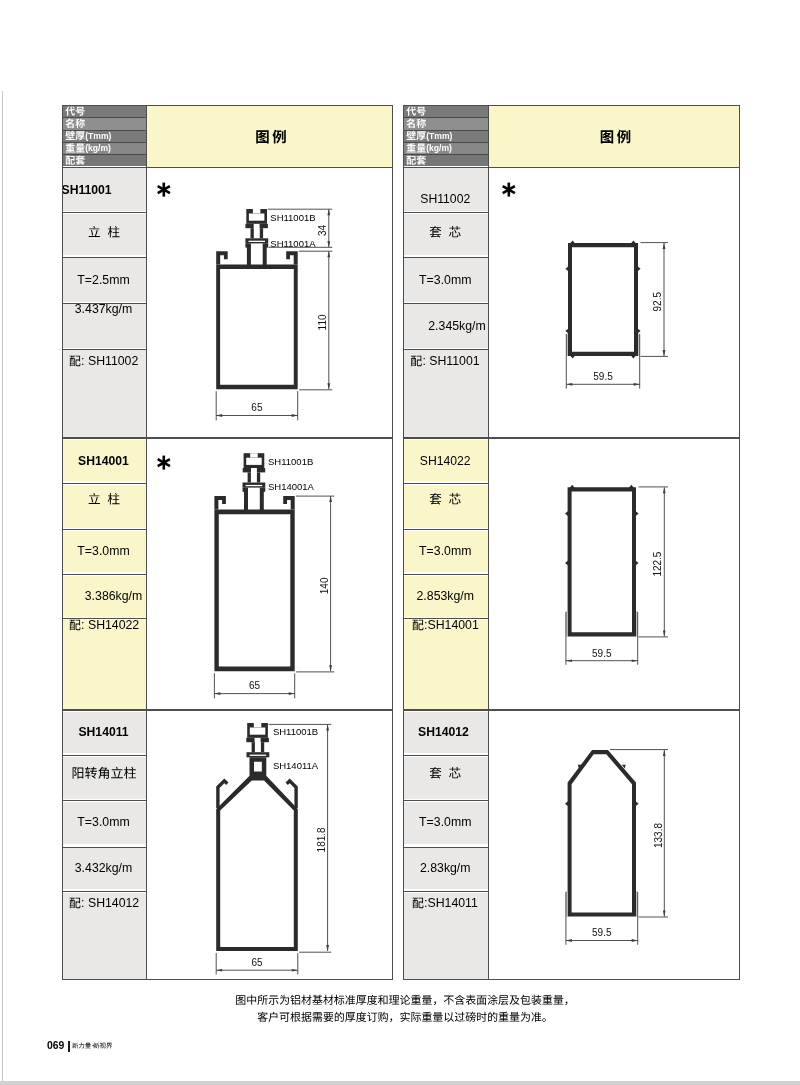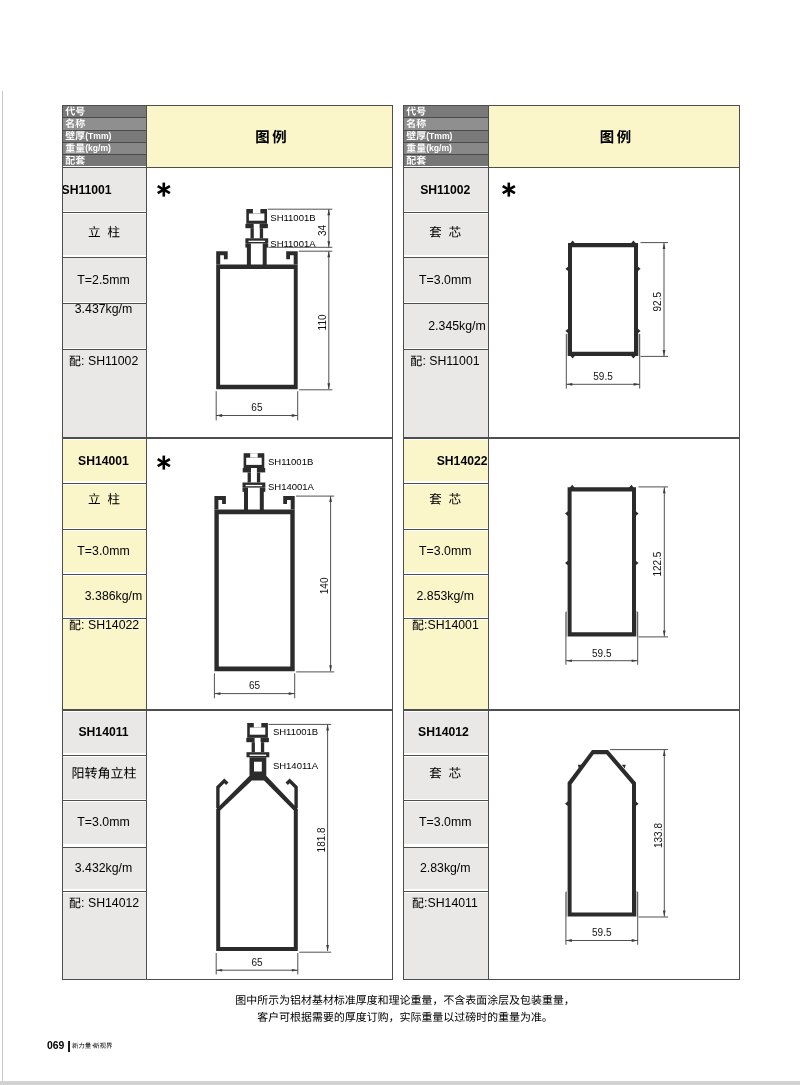--- a/index.html
+++ b/index.html
@@ -284,21 +284,21 @@
 <div class="cell" style="left:403.0px;top:213.8px;width:84.5px;height:41.5px;background:#e9e8e7"></div>
 <div class="cell" style="left:403.0px;top:258.4px;width:84.5px;height:43.3px;background:#e9e8e7"></div>
 <div class="cell" style="left:403.0px;top:304.3px;width:84.5px;height:43.3px;background:#e9e8e7"></div>
 <div class="cell" style="left:403.0px;top:349.7px;width:84.5px;height:87.6px;background:#e9e8e7"></div>
 
 <div class="hl" style="left:403.0px;top:212.2px;width:84.5px;height:1px"></div>
 <div class="hl" style="left:403.0px;top:256.8px;width:84.5px;height:1px"></div>
 <div class="hl" style="left:403.0px;top:303.0px;width:84.5px;height:1px"></div>
 <div class="hl" style="left:403.0px;top:348.6px;width:84.5px;height:1px"></div>
 
-<div class="t" style="left:403.0px;top:181.0px;width:84.5px;text-align:center;font-size:12.2px;font-weight:bold;line-height:18px">SH11002</div>
+<div class="t" style="left:403.0px;top:190px;width:84.5px;text-align:center;font-size:12.2px;font-weight:normal;line-height:18px">SH11002</div>
 
 <svg class="abs" style="left:403.0px;top:222.0px" width="84" height="20" viewBox="0 0 84 20">
     <g transform="translate(26.2,14.6) scale(0.012600)" fill="#000">
       <use href="#r5957" x="0"></use>
       <use href="#r82af" x="1540"></use>
     </g>
   </svg>
 
 <div class="t" style="left:403.0px;top:271.8px;width:84.5px;text-align:center;font-size:12.3px;line-height:17px">T=3.0mm</div>
 
@@ -315,21 +315,21 @@
 <div class="cell" style="left:403.0px;top:484.7px;width:84.5px;height:43.1px;background:#faf6ca"></div>
 <div class="cell" style="left:403.0px;top:530.6px;width:84.5px;height:41.6px;background:#faf6ca"></div>
 <div class="cell" style="left:403.0px;top:575.5px;width:84.5px;height:41.3px;background:#faf6ca"></div>
 <div class="cell" style="left:403.0px;top:619.8px;width:84.5px;height:89.0px;background:#faf6ca"></div>
 
 <div class="hl" style="left:403.0px;top:483.0px;width:84.5px;height:1px"></div>
 <div class="hl" style="left:403.0px;top:529.2px;width:84.5px;height:1px"></div>
 <div class="hl" style="left:403.0px;top:573.8px;width:84.5px;height:1px"></div>
 <div class="hl" style="left:403.0px;top:618.3px;width:84.5px;height:1px"></div>
 
-<div class="t" style="left:403.0px;top:451.5px;width:84.5px;text-align:right;font-size:12.2px;font-weight:bold;line-height:18px">SH14022</div>
+<div class="t" style="left:403.0px;top:451.5px;width:84.5px;text-align:center;font-size:12.2px;font-weight:normal;line-height:18px">SH14022</div>
 
 <svg class="abs" style="left:403.0px;top:489.0px" width="84" height="20" viewBox="0 0 84 20">
     <g transform="translate(26.2,14.6) scale(0.012600)" fill="#000">
       <use href="#r5957" x="0"></use>
       <use href="#r82af" x="1540"></use>
     </g>
   </svg>
 
 <div class="t" style="left:403.0px;top:542.8px;width:84.5px;text-align:center;font-size:12.3px;line-height:17px">T=3.0mm</div>
 

